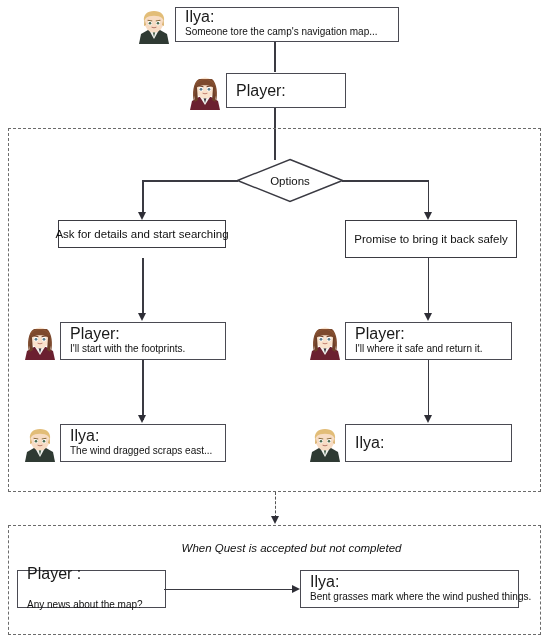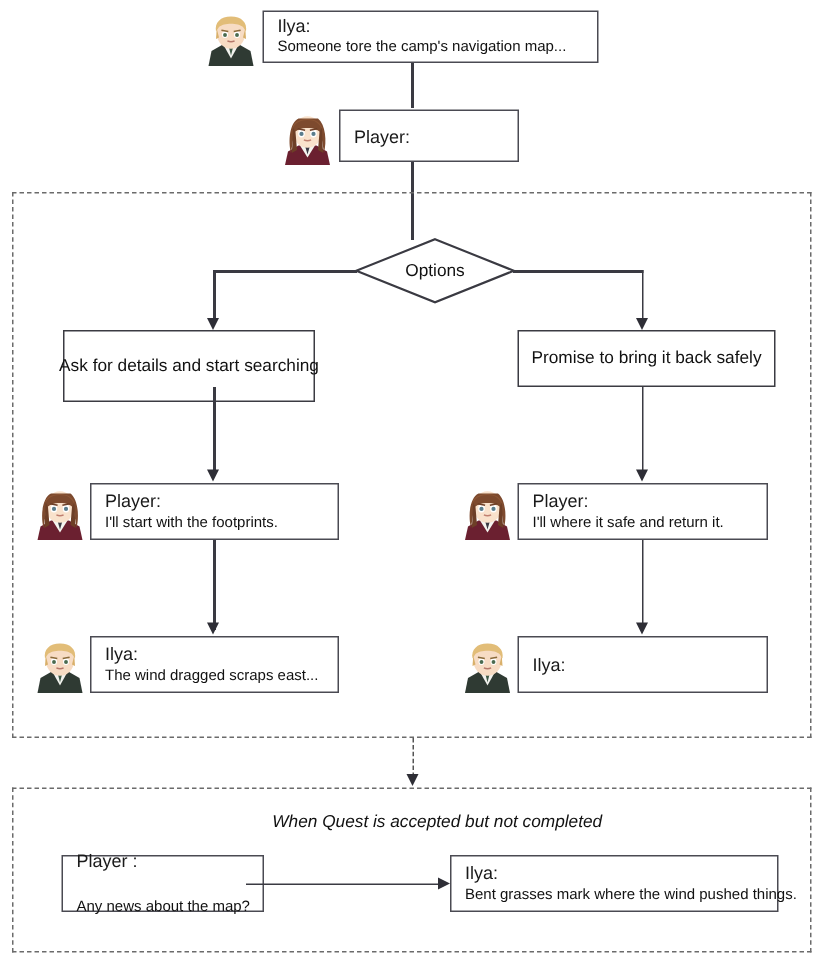--- a/index.html
+++ b/index.html
@@ -25,21 +25,21 @@
     position: absolute;
     box-sizing: border-box;
     background: #ffffff;
     border: 1.4px solid #4a4a52;
     display: flex;
     flex-direction: column;
     justify-content: center;
     padding: 4px 8px 4px 9px;
   }
   .dlg-speaker {
-    font-size: 12px;
+    font-size: 16px;
     line-height: 14px;
     color: #1a1a1a;
     white-space: nowrap;
   }
   .dlg-line {
     font-size: 10px;
     line-height: 15px;
     color: #111;
     white-space: nowrap;
   }
@@ -193,21 +193,21 @@
   </div>
 
   <div class="edge edge-h" style="left:142px; top:180px; width:96px;"></div>
   <div class="edge edge-v" style="left:142px; top:180px; height:36px;"></div>
   <div class="arrow-down" style="left:138.3px; top:212px;"></div>
 
   <div class="edge edge-h" style="left:342px; top:180px; width:87px;"></div>
   <div class="edge edge-v" style="left:427.5px; top:180px; height:36px;"></div>
   <div class="arrow-down" style="left:423.8px; top:212px;"></div>
 
-  <div class="opt-box" style="left:42px; top:220px; width:168px; height:48px;text-align:center;">
+  <div class="opt-box" style="left:58px; top:220px; width:168px; height:28px;text-align:center;">
     <span class="opt-label">Ask for details and start searching</span>
   </div>
   <div class="opt-box" style="left:345px; top:220px; width:172px; height:38px;">
     <span class="opt-label">Promise to bring it back safely</span>
   </div>
 
   <div class="edge edge-v" style="left:142px; top:258px; height:58px;"></div>
   <div class="arrow-down" style="left:138.3px; top:313px;"></div>
 
   <div class="edge edge-v" style="left:427.5px; top:258px; height:58px;"></div>
@@ -317,21 +317,21 @@
   <div class="dlg-box" style="left:345px; top:424px; width:167px; height:38px;">
     <div class="dlg-speaker">Ilya:</div>
   </div>
 
   <div class="edge-dashed-v" style="left:275px; top:492px; height:26px;"></div>
   <div class="arrow-down" style="left:271.3px; top:516px;"></div>
 
   <div class="group" style="left:8px; top:525px; width:533px; height:110px;"></div>
   <div class="group-title" style="left:25px; top:542px; width:533px;font-style:italic;">When Quest is accepted but not completed</div>
 
-  <div class="dlg-box" style="left:41px; top:570px; width:135px; height:38px;gap:16px;">
+  <div class="dlg-box" style="left:17px; top:570px; width:149px; height:38px;gap:16px;">
     <div class="dlg-speaker">Player :</div>
     <div class="dlg-line">Any news about the map?</div>
   </div>
 
   <div class="edge edge-h" style="left:164px; top:588.5px; width:131px;"></div>
   <div class="arrow-right" style="left:292px; top:584.5px;"></div>
 
   <div class="dlg-box" style="left:300px; top:570px; width:219px; height:38px;">
     <div class="dlg-speaker">Ilya:</div>
     <div class="dlg-line">Bent grasses mark where the wind pushed things.</div>

